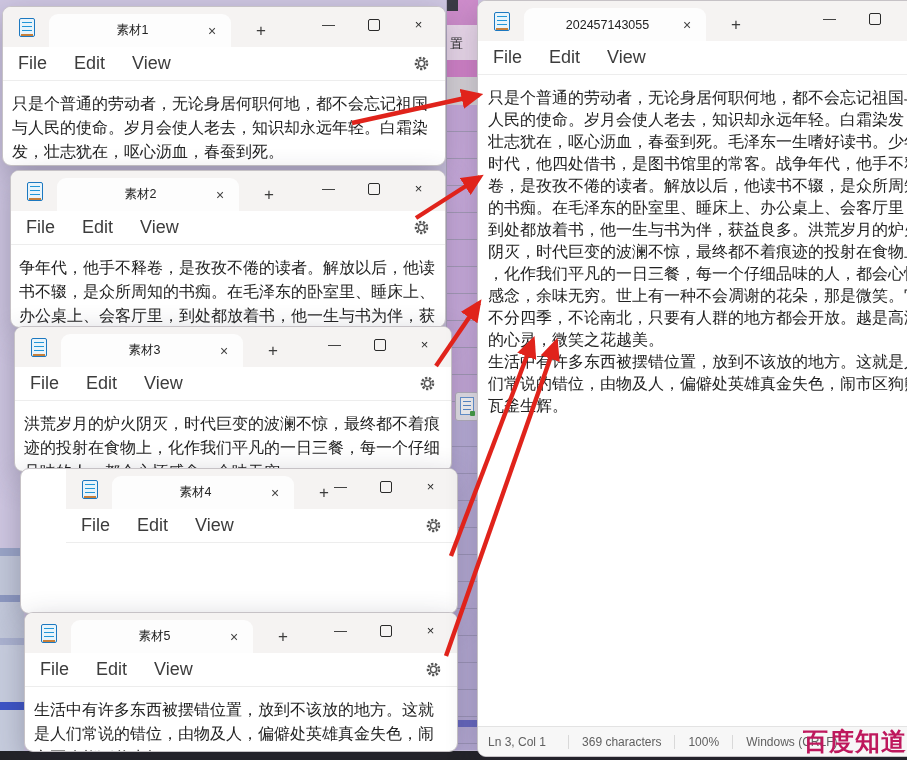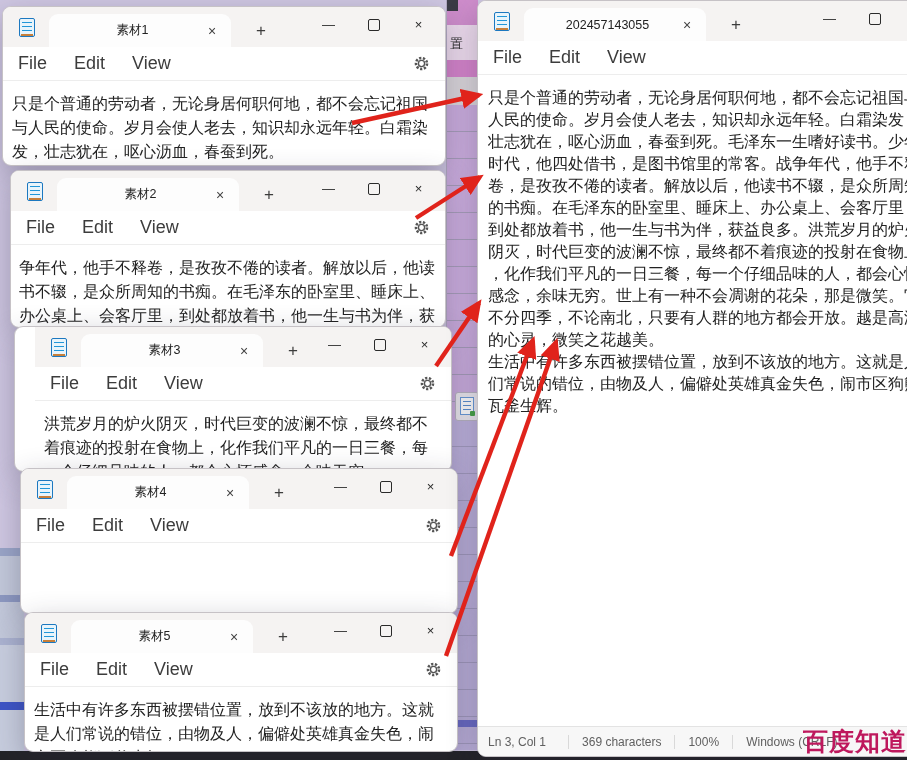--- a/index.html
+++ b/index.html
@@ -48,22 +48,22 @@
   .menubar{position:relative;height:33px;display:flex;align-items:center;gap:27px;padding-left:15px;
     font-size:18px;color:#3c3c3c;border-bottom:1px solid #ededed;background:#fff;}
   .gear{position:absolute;right:15px;top:8px;width:17px;height:17px;}
   .content{padding:11px 8px 0 9px;font-size:16px;line-height:24px;color:#222;
     word-break:break-all;line-break:anywhere;}
   .content p{margin:0;}
 
   
   #w1{left:2px;top:6px;width:444px;height:160px;z-index:10;}
   #w2{left:10px;top:170px;width:436px;height:158px;z-index:11;}
-  #w3{left:14px;top:326px;width:438px;height:146px;z-index:12;padding-left:20px;}
-  #w4{left:20px;top:468px;width:438px;height:146px;z-index:13;}
+  #w3{left:14px;top:326px;width:438px;height:146px;z-index:12;}
+  #w4{left:20px;top:468px;width:438px;height:146px;z-index:13;padding-left:45px;}
   #w5{left:24px;top:612px;width:434px;height:140px;z-index:14;}
   #w2 .content{padding-left:8px;}
 
   #merged{left:477px;top:0;width:470px;height:757px;z-index:20;border-radius:9px;}
   #merged .content{width:440px;padding:12px 0 0 10px;line-height:22px;}
   .statusbar{position:absolute;left:0;right:0;bottom:0;height:29px;background:#f7f7f7;border-top:1px solid #e3e3e3;
     display:flex;align-items:center;font-size:12px;color:#606060;}
   .statusbar span{padding:0 13px;border-left:1px solid #d9d9d9;white-space:nowrap;}
   .statusbar span:first-child{border-left:none;padding-left:10px;padding-right:22px;}
 

